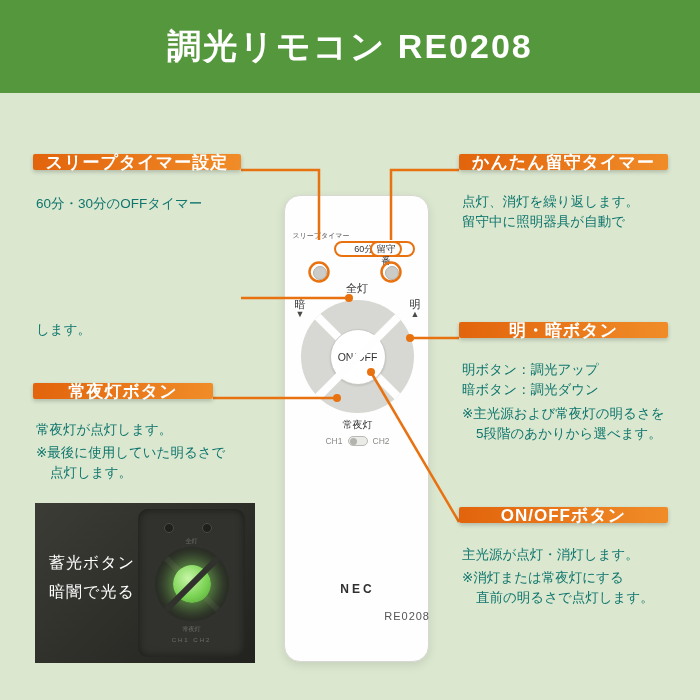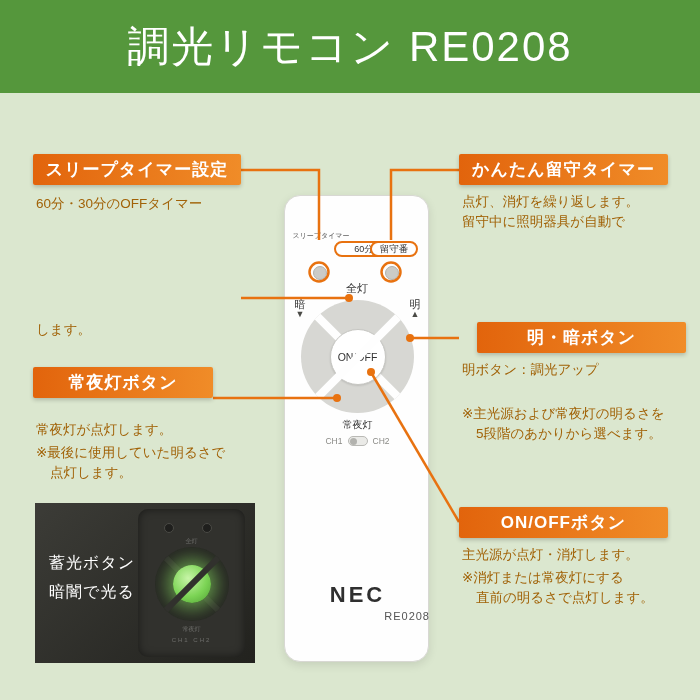--- a/index.html
+++ b/index.html
@@ -3,32 +3,32 @@
 <meta charset="utf-8">
 <style>
   * { margin:0; padding:0; box-sizing:border-box; }
   html,body { width:700px; height:700px; }
   body { font-family:"Liberation Sans","DejaVu Sans",sans-serif; }
   .page { position:relative; width:700px; height:700px; background:#dbe7cf; overflow:hidden; }
 
   
   .banner { position:absolute; left:0; top:0; width:700px; height:93px; background:#55973c;
             display:flex; align-items:center; justify-content:center; }
-  .banner h1 { color:#ffffff; font-size:42px; font-weight:400; letter-spacing:2px; }
+  .banner h1 { color:#ffffff; font-size:34px; font-weight:700; letter-spacing:2px; }
 
   
   .remote { position:absolute; left:284px; top:195px; width:145px; height:467px;
             background:#fefefe; border:1px solid #d8d8d3; border-radius:16px;
             box-shadow:0 3px 10px rgba(0,0,0,0.10); z-index:1; }
   .remote .abs { position:absolute; }
   .r-sleep-label { left:0; top:35px; width:72px; text-align:center; font-size:7px; color:#555; }
   .label-ring { border:2px solid #e87210; border-radius:8px; background:#fff; text-align:center;
                 font-size:9px; color:#333; height:16px; line-height:12px; }
   .r-sleep-value { left:6px; top:45px; width:81px;margin-left:43px; }
-  .r-rusuban { left:85px; top:45px; width:48px; font-size:9.5px; }
+  .r-rusuban { left:85px; top:45px; width:32px; font-size:9.5px; }
   .r-btn { width:14px; height:14px; border-radius:50%; background:#cbcbc7; border:1px solid #b1b1ad; }
   .r-btn1 { left:28px; top:70px; }
   .r-btn2 { left:100px; top:70px; }
   .r-zento { left:47px; top:85px; width:50px; text-align:center; font-size:11px; color:#333; }
   .r-pad { left:16px; top:104px; width:113px; height:113px; border-radius:50%;
            background:#d7d7d3; overflow:hidden; }
   .r-pad::before, .r-pad::after { content:""; position:absolute; left:50%; top:50%;
            width:170px; height:8px; background:#fefefe; }
   .r-pad::before { transform:translate(-50%,-50%) rotate(45deg); }
   .r-pad::after  { transform:translate(-50%,-50%) rotate(-45deg); }
@@ -40,35 +40,35 @@
   .r-side .tri { font-size:9px; color:#4a4a46; line-height:9px; }
   .r-an { left:3px; top:102px; }
   .r-mei { left:118px; top:102px; }
   .r-joyato { left:42px; top:222px; width:61px; text-align:center; font-size:10px; color:#333; }
   .r-ch-row { left:0; top:240px; width:145px; display:flex; justify-content:center;
               align-items:center; gap:5px; font-size:8.5px; color:#8a8a86; }
   .r-switch { position:relative; width:20px; height:10px; background:#eaeae7;
               border:1px solid #b9b9b5; border-radius:5px; }
   .r-switch .knob { position:absolute; left:1px; top:0.5px; width:7px; height:7px;
               border-radius:50%; background:#b2b2ae; }
-  .r-nec { left:0; top:386px; width:145px; text-align:center; font-size:22px; font-weight:800;
+  .r-nec { left:0; top:386px; width:145px; text-align:center; font-size:12px; font-weight:800;
            letter-spacing:3px; color:#2f2f2f; }
   .r-model { left:0; top:414px; width:145px; text-align:right; font-size:11px;
              letter-spacing:1px; color:#555; }
 
   
   .lines { position:absolute; left:0; top:0; z-index:2; pointer-events:none; }
 
   
-  .callout-box { position:absolute; height:31px; z-index:3;
+  .callout-box { position:absolute; height:16px; z-index:3;
                  background:linear-gradient(90deg,#e2640c,#f08c28);
                  color:#fff; font-weight:bold; font-size:17px; letter-spacing:1px;
                  display:flex; align-items:center; justify-content:center;
                  box-shadow:0 2px 4px rgba(0,0,0,0.20); border-radius:2px; }
-  .desc { position:absolute; z-index:3; font-size:13.5px; color:#a16207; line-height:20px; }
+  .desc { position:absolute; z-index:3; font-size:13.5px; color:#0f766e; line-height:20px; }
   .desc .indent { padding-left:14px; }
 
   
   .dark-box { position:absolute; left:35px; top:503px; width:220px; height:160px; z-index:1;
               background:linear-gradient(135deg,#3c3c37,#22221e); overflow:hidden; }
   .dark-box .abs { position:absolute; }
   .glow-caption { left:14px; top:46px; color:#fff; font-size:16px; line-height:1.8;
                   letter-spacing:1px; }
   .glow-remote { left:103px; top:6px; width:107px; height:148px; background:#31312d;
                  border-radius:10px; box-shadow:inset 0 0 8px rgba(0,0,0,0.5); }
@@ -159,30 +159,31 @@
   <div class="callout-box" style="left:459px;top:154px;width:209px">かんたん留守タイマー</div>
   <div class="desc" style="left:462px;top:192px">
     <div>点灯、消灯を繰り返します。</div>
     <div>留守中に照明器具が自動で</div>
   </div>
 
   <div class="desc" style="left:36px;top:320px">
     <div>します。</div>
   </div>
 
-  <div class="callout-box" style="left:477px;top:322px;width:209px">明・暗ボタン</div>
+  <div class="callout-box" style="left:459px;top:322px;width:209px">明・暗ボタン</div>
   <div class="desc" style="left:462px;top:360px">
     <div>明ボタン：調光アップ</div>
+    <div>暗ボタン：調光ダウン</div>
   </div>
   <div class="desc" style="left:462px;top:404px">
     <div>※主光源および常夜灯の明るさを</div>
     <div class="indent">5段階のあかりから選べます。</div>
   </div>
 
-  <div class="callout-box" style="left:33px;top:367px;width:180px">常夜灯ボタン</div>
+  <div class="callout-box" style="left:33px;top:383px;width:180px">常夜灯ボタン</div>
   <div class="desc" style="left:36px;top:420px">
     <div>常夜灯が点灯します。</div>
   </div>
   <div class="desc" style="left:36px;top:443px">
     <div>※最後に使用していた明るさで</div>
     <div class="indent">点灯します。</div>
   </div>
 
   <div class="callout-box" style="left:459px;top:507px;width:209px">ON/OFFボタン</div>
   <div class="desc" style="left:462px;top:545px">

